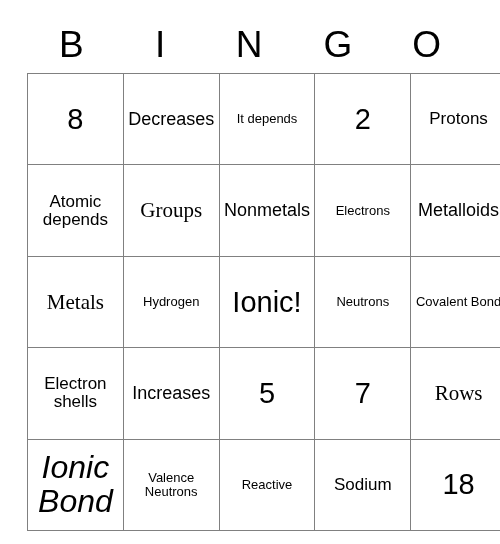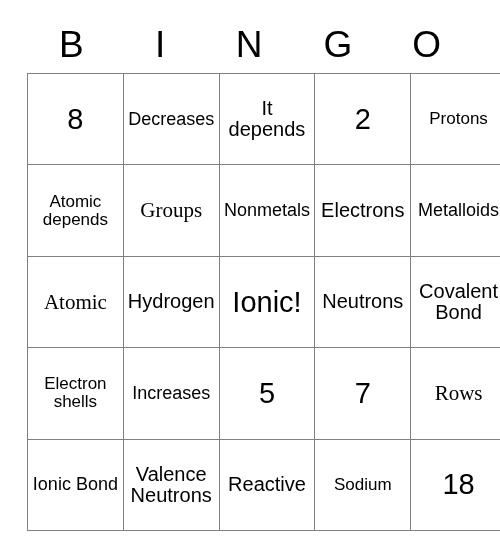--- a/index.html
+++ b/index.html
@@ -52,24 +52,24 @@
     vertical-align: middle;
     padding: 1px 3px;
     color: #000000;
     line-height: 1.06;
     word-wrap: break-word;
     overflow-wrap: break-word;
   }
 
   
   .fs-xxl { font-size: 29px; }
-  .fs-xl  { font-size: 18px; }
+  .fs-xl  { font-size: 32px; font-style: italic; }
   .fs-l   { font-size: 21px; font-family: Liberation Serif, serif; }
   .fs-m   { font-size: 17px; }
-  .fs-s   { font-size: 20px; }
+  .fs-s   { font-size: 13px; }
   .fs-xs  { font-size: 18px; }
 </style>
 </head>
 <body>
 
 <div id="card">
 
   <div id="header-row">
     <div class="header-cell">B</div>
     <div class="header-cell">I</div>
@@ -88,21 +88,21 @@
         <td class="fs-m">Protons</td>
       </tr>
       <tr>
         <td class="fs-m">Atomic depends</td>
         <td class="fs-l">Groups</td>
         <td class="fs-xs">Nonmetals</td>
         <td class="fs-s">Electrons</td>
         <td class="fs-xs">Metalloids</td>
       </tr>
       <tr>
-        <td class="fs-l">Atomic</td>
+        <td class="fs-l">Metals</td>
         <td class="fs-s">Hydrogen</td>
         <td class="fs-xxl">Ionic!</td>
         <td class="fs-s">Neutrons</td>
         <td class="fs-s">Covalent Bond</td>
       </tr>
       <tr>
         <td class="fs-m">Electron shells</td>
         <td class="fs-xs">Increases</td>
         <td class="fs-xxl">5</td>
         <td class="fs-xxl">7</td>

